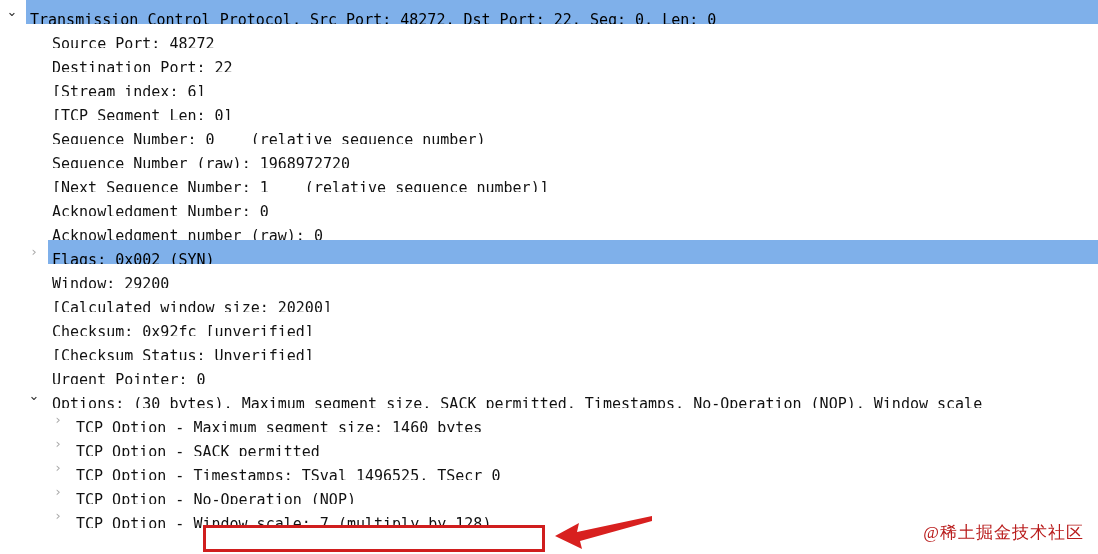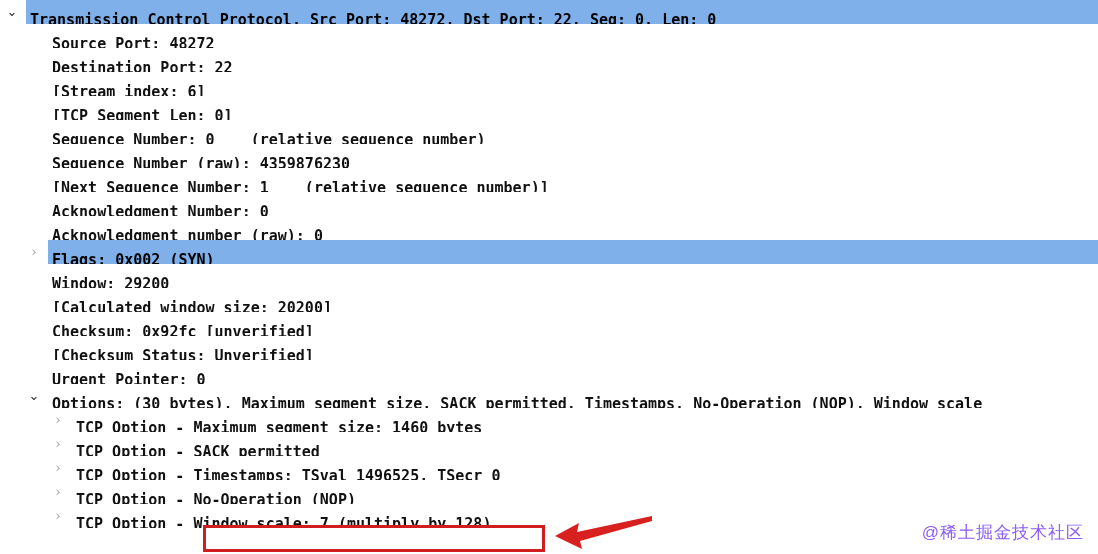--- a/index.html
+++ b/index.html
@@ -53,21 +53,20 @@
   .chev.d0 { left: 4px; }
   .chev.d1 { left: 26px; }
   .chev.d2 { left: 50px; }
 
   .label {
     position: absolute;
     top: 8px;
     height: 16px;
     line-height: 24px;
     white-space: pre;
-    font-weight: bold;
   }
   
   .lvl1 .label { left: 52px; }
   .lvl2 .label { left: 76px; }
 
   
   .band {
     position: absolute;
     top: 0;
     height: 24px;
@@ -99,22 +98,22 @@
     top: 516px;
     width: 100px;
     height: 34px;
     pointer-events: none;
   }
   
   #watermark {
     position: absolute;
     right: 14px;
     bottom: 10px;
-    color: #8b5cf6;
-    font-family: Liberation Sans, sans-serif;
+    color: #b91c1c;
+    font-family: Liberation Serif, serif;
     font-size: 17px;
     letter-spacing: 1px;
     white-space: nowrap;
     user-select: none;
   }
 </style>
 </head>
 <body>
 
 <div id="screen">
@@ -137,21 +136,21 @@
         <div class="row lvl1">
           <span class="label">[Stream index: 6]</span>
         </div>
         <div class="row lvl1">
           <span class="label">[TCP Segment Len: 0]</span>
         </div>
         <div class="row lvl1">
           <span class="label">Sequence Number: 0    (relative sequence number)</span>
         </div>
         <div class="row lvl1">
-          <span class="label">Sequence Number (raw): 4359876230</span>
+          <span class="label">Sequence Number (raw): 1968972720</span>
         </div>
         <div class="row lvl1">
           <span class="label">[Next Sequence Number: 1    (relative sequence number)]</span>
         </div>
         <div class="row lvl1">
           <span class="label">Acknowledgment Number: 0</span>
         </div>
         <div class="row lvl1">
           <span class="label">Acknowledgment number (raw): 0</span>
         </div>

